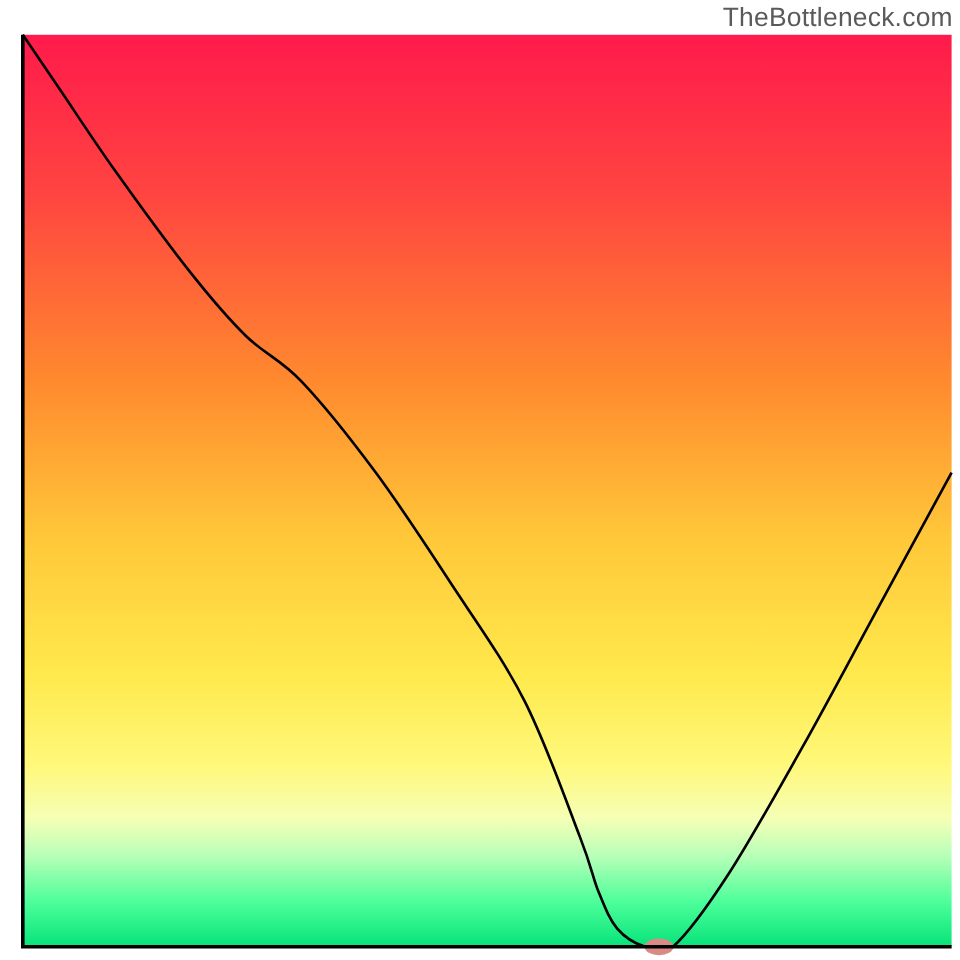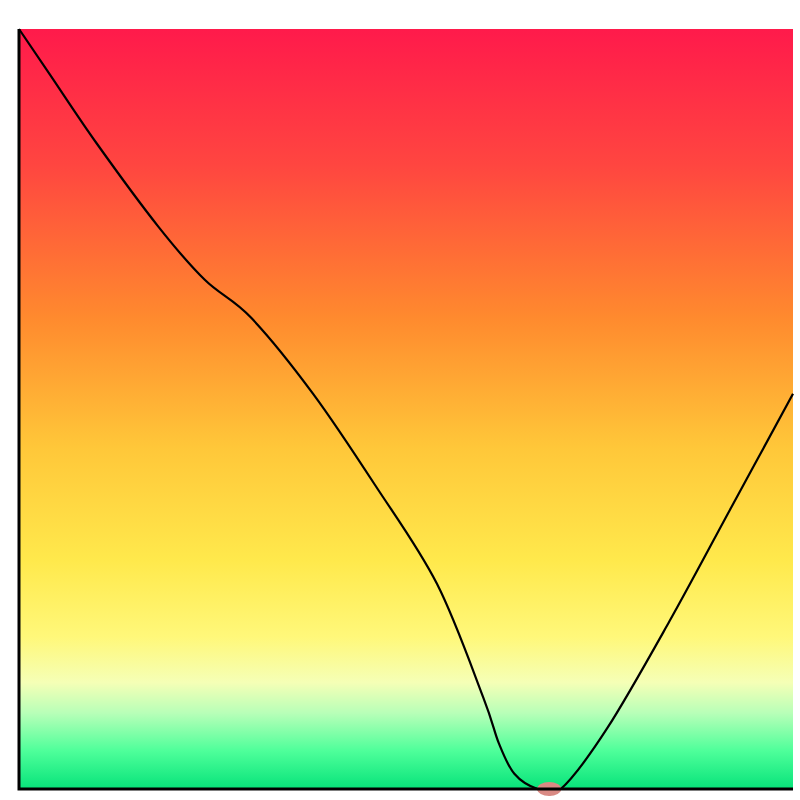--- a/index.html
+++ b/index.html
@@ -29,20 +29,21 @@
   svg {
     position: absolute;
     left: 0;
     top: 0;
   }
 </style>
 </head>
 <body>
 <div class="wrap">
 
+<div class="watermark">TheBottleneck.com</div>
 
 <svg id="chart-svg" width="800" height="800">
   <defs>
     <linearGradient id="bg-grad" x1="0" y1="0" x2="0" y2="1">
           <stop offset="0%" stop-color="#ff1a4b"></stop>
           <stop offset="18%" stop-color="#ff4640"></stop>
           <stop offset="38%" stop-color="#ff8a2e"></stop>
           <stop offset="55%" stop-color="#ffc739"></stop>
           <stop offset="70%" stop-color="#ffe94c"></stop>
           <stop offset="80%" stop-color="#fff87a"></stop>

